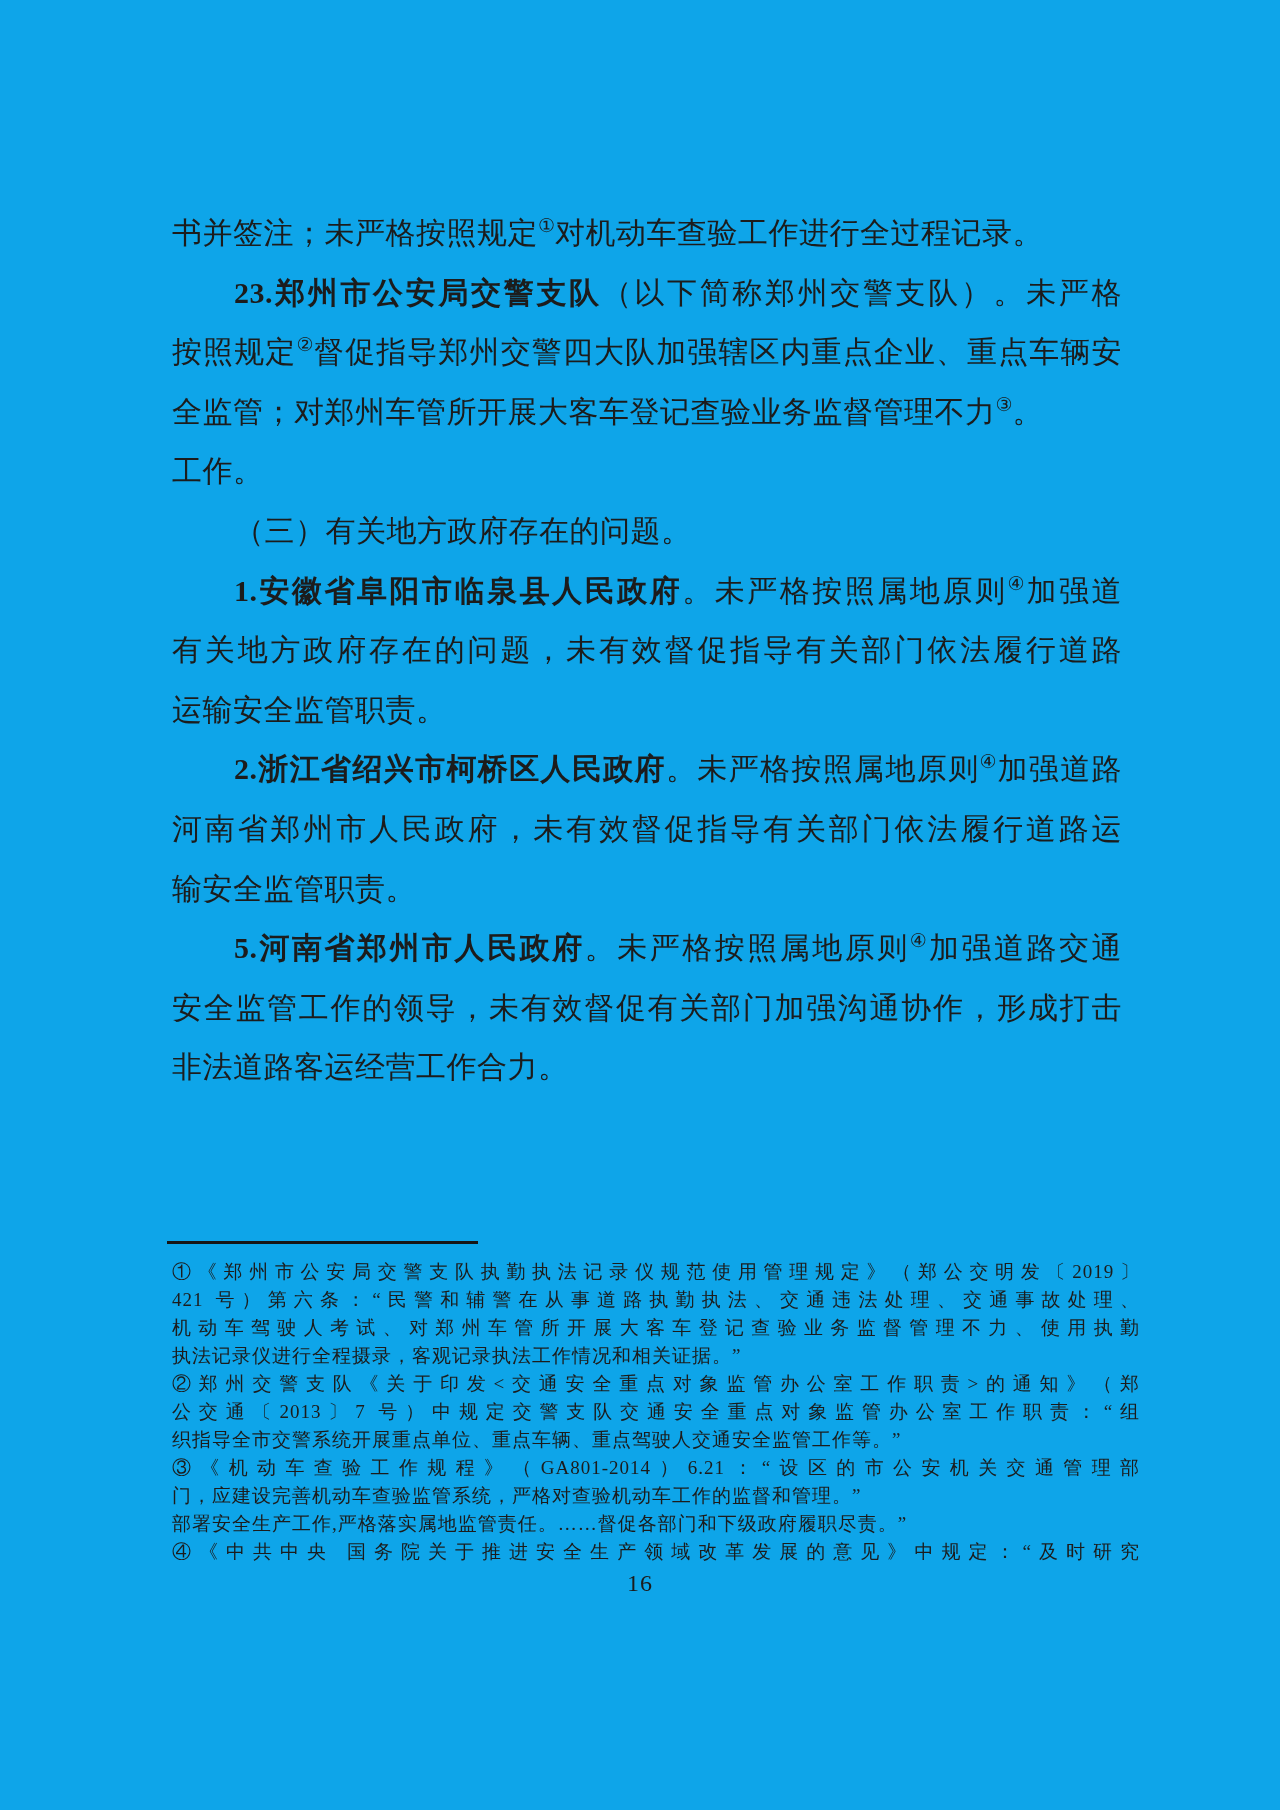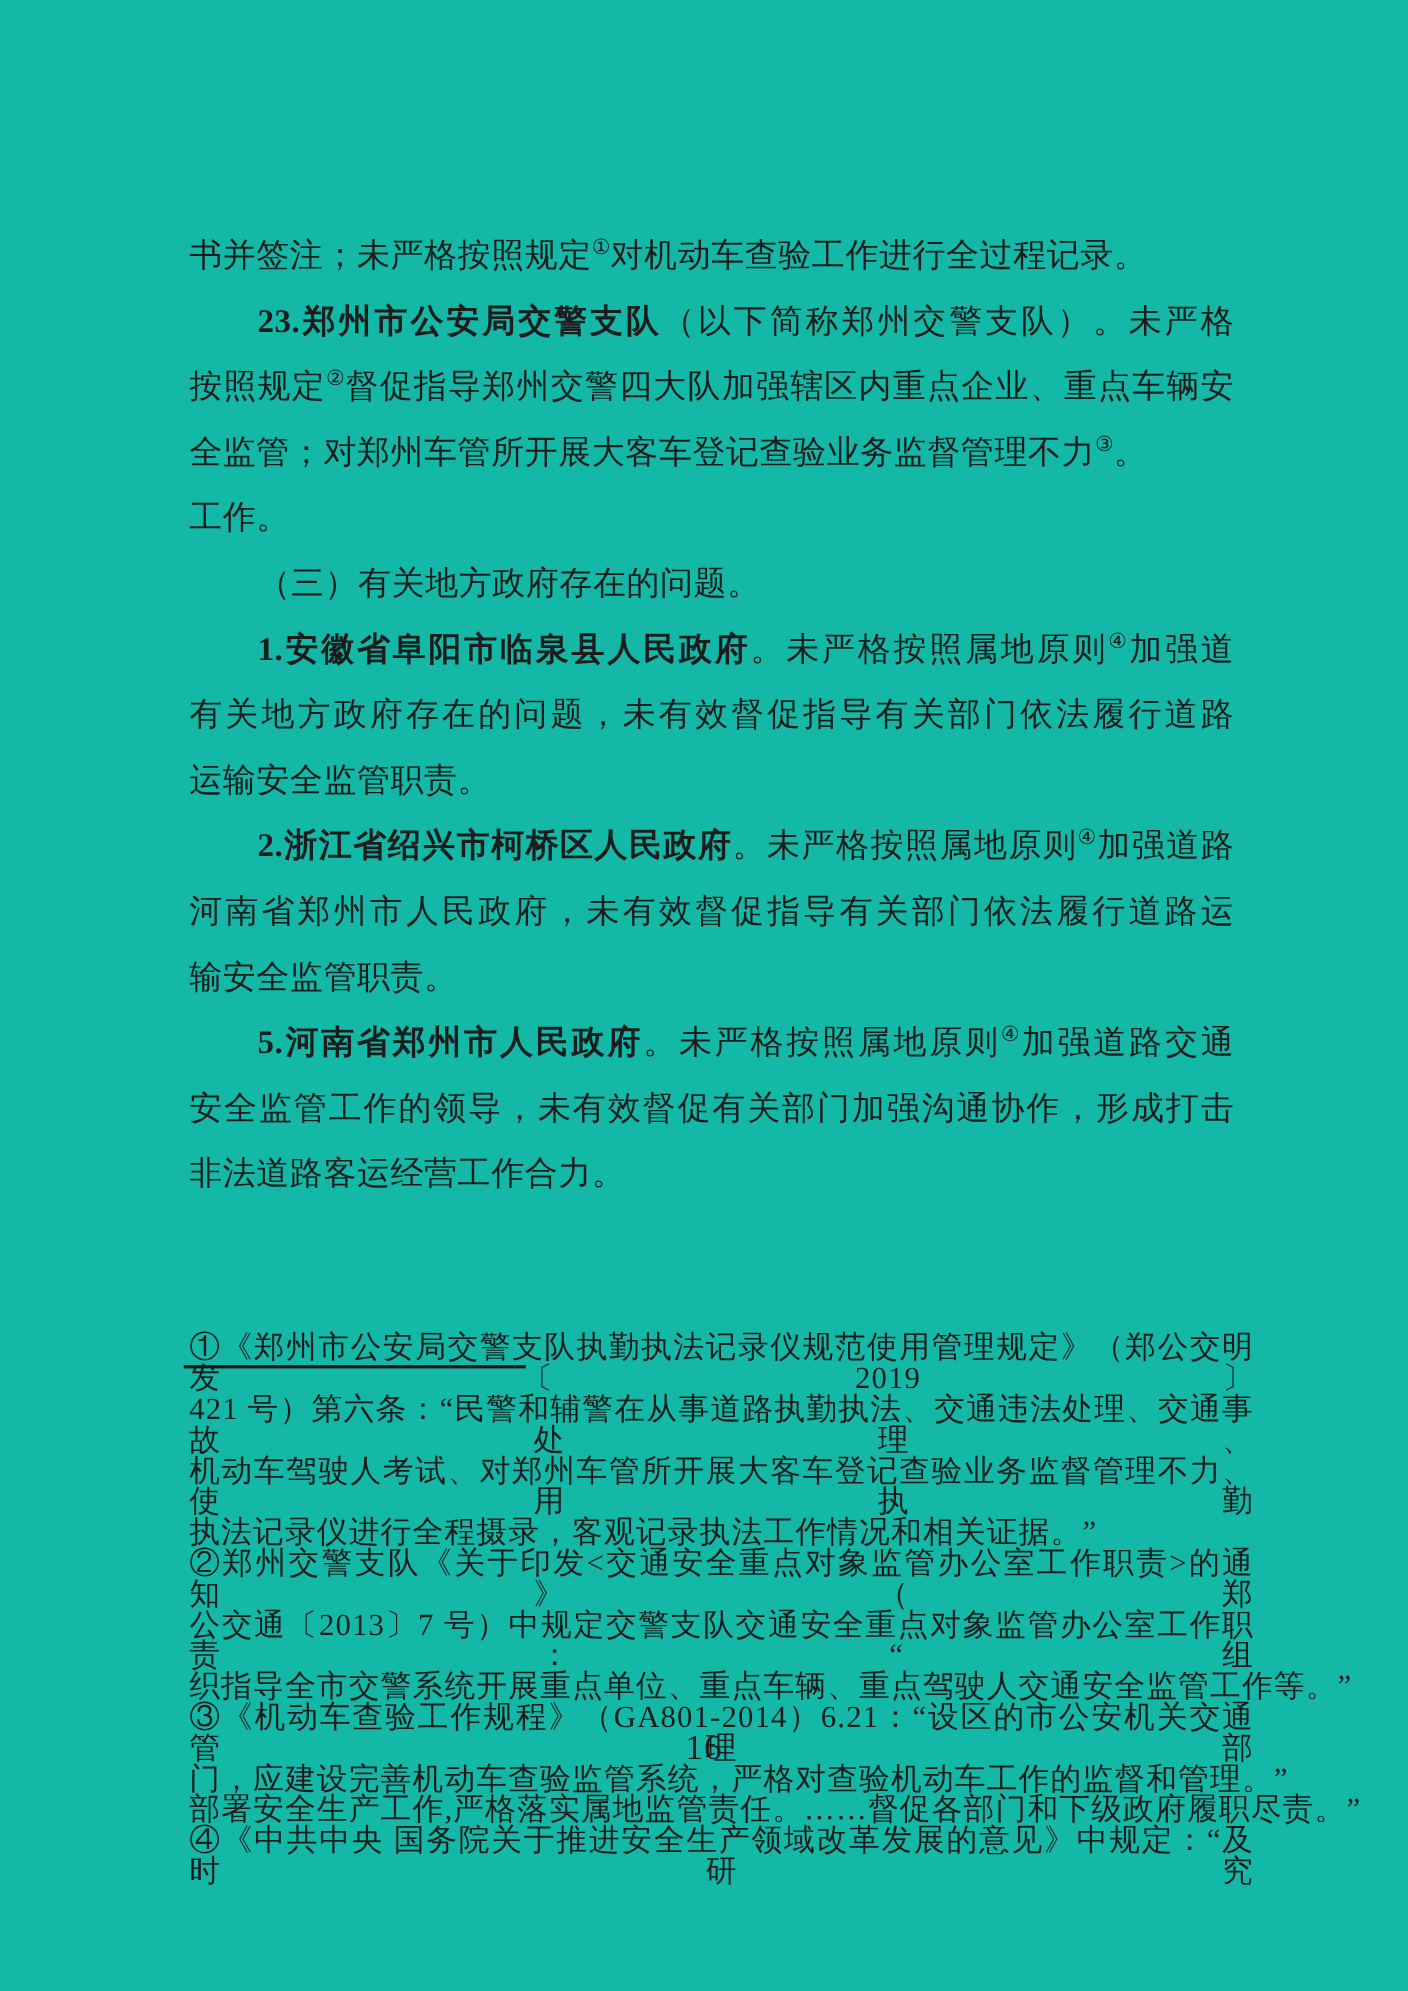--- a/index.html
+++ b/index.html
@@ -5,21 +5,21 @@
   html, body {
     margin: 0;
     padding: 0;
     background: #e8e8e8;
   }
   .page {
     position: relative;
     width: 1280px;
     height: 1810px;
     margin: 0 auto;
-    background: #14b8a6;
+    background: #0ea5e9;
     color: #1c1c1c;
     font-family: "Liberation Serif", "DejaVu Serif", serif;
     overflow: hidden;
   }
   .body-text {
     position: absolute;
     left: 172px;
     top: 203px;
     width: 950px;
     font-size: 30px;
@@ -51,42 +51,42 @@
     position: absolute;
     left: 167px;
     top: 1241px;
     width: 311px;
     height: 3px;
     background: #161616;
   }
   .footnotes {
     position: absolute;
     left: 172px;
-    top: 1212px;
+    top: 1258px;
     width: 968px;
-    font-size: 28px;
+    font-size: 19px;
     line-height: 28px;
     letter-spacing: 1px;
   }
   .fline {
     display: block;
     white-space: nowrap;
   }
   .fline.j {
     white-space: normal;
     text-align: justify;
     text-align-last: justify;
   }
   .page-number {
     position: absolute;
     left: 0;
     top: 1570px;
     width: 100%;
     text-align: center;
-    font-size: 32px;
+    font-size: 24px;
     letter-spacing: 1px;
   }
 </style>
 </head>
 <body>
 
 <div class="page">
   <div class="body-text">
       <div class="line"><span>书并签注；未严格按照规定</span><span class="sup">①</span><span>对机动车查验工作进行全过程记录。</span></div>
       <div class="line j ind"><span class="b">23.郑州市公安局交警支队</span><span>（以下简称郑州交警支队）。未严格</span></div>

